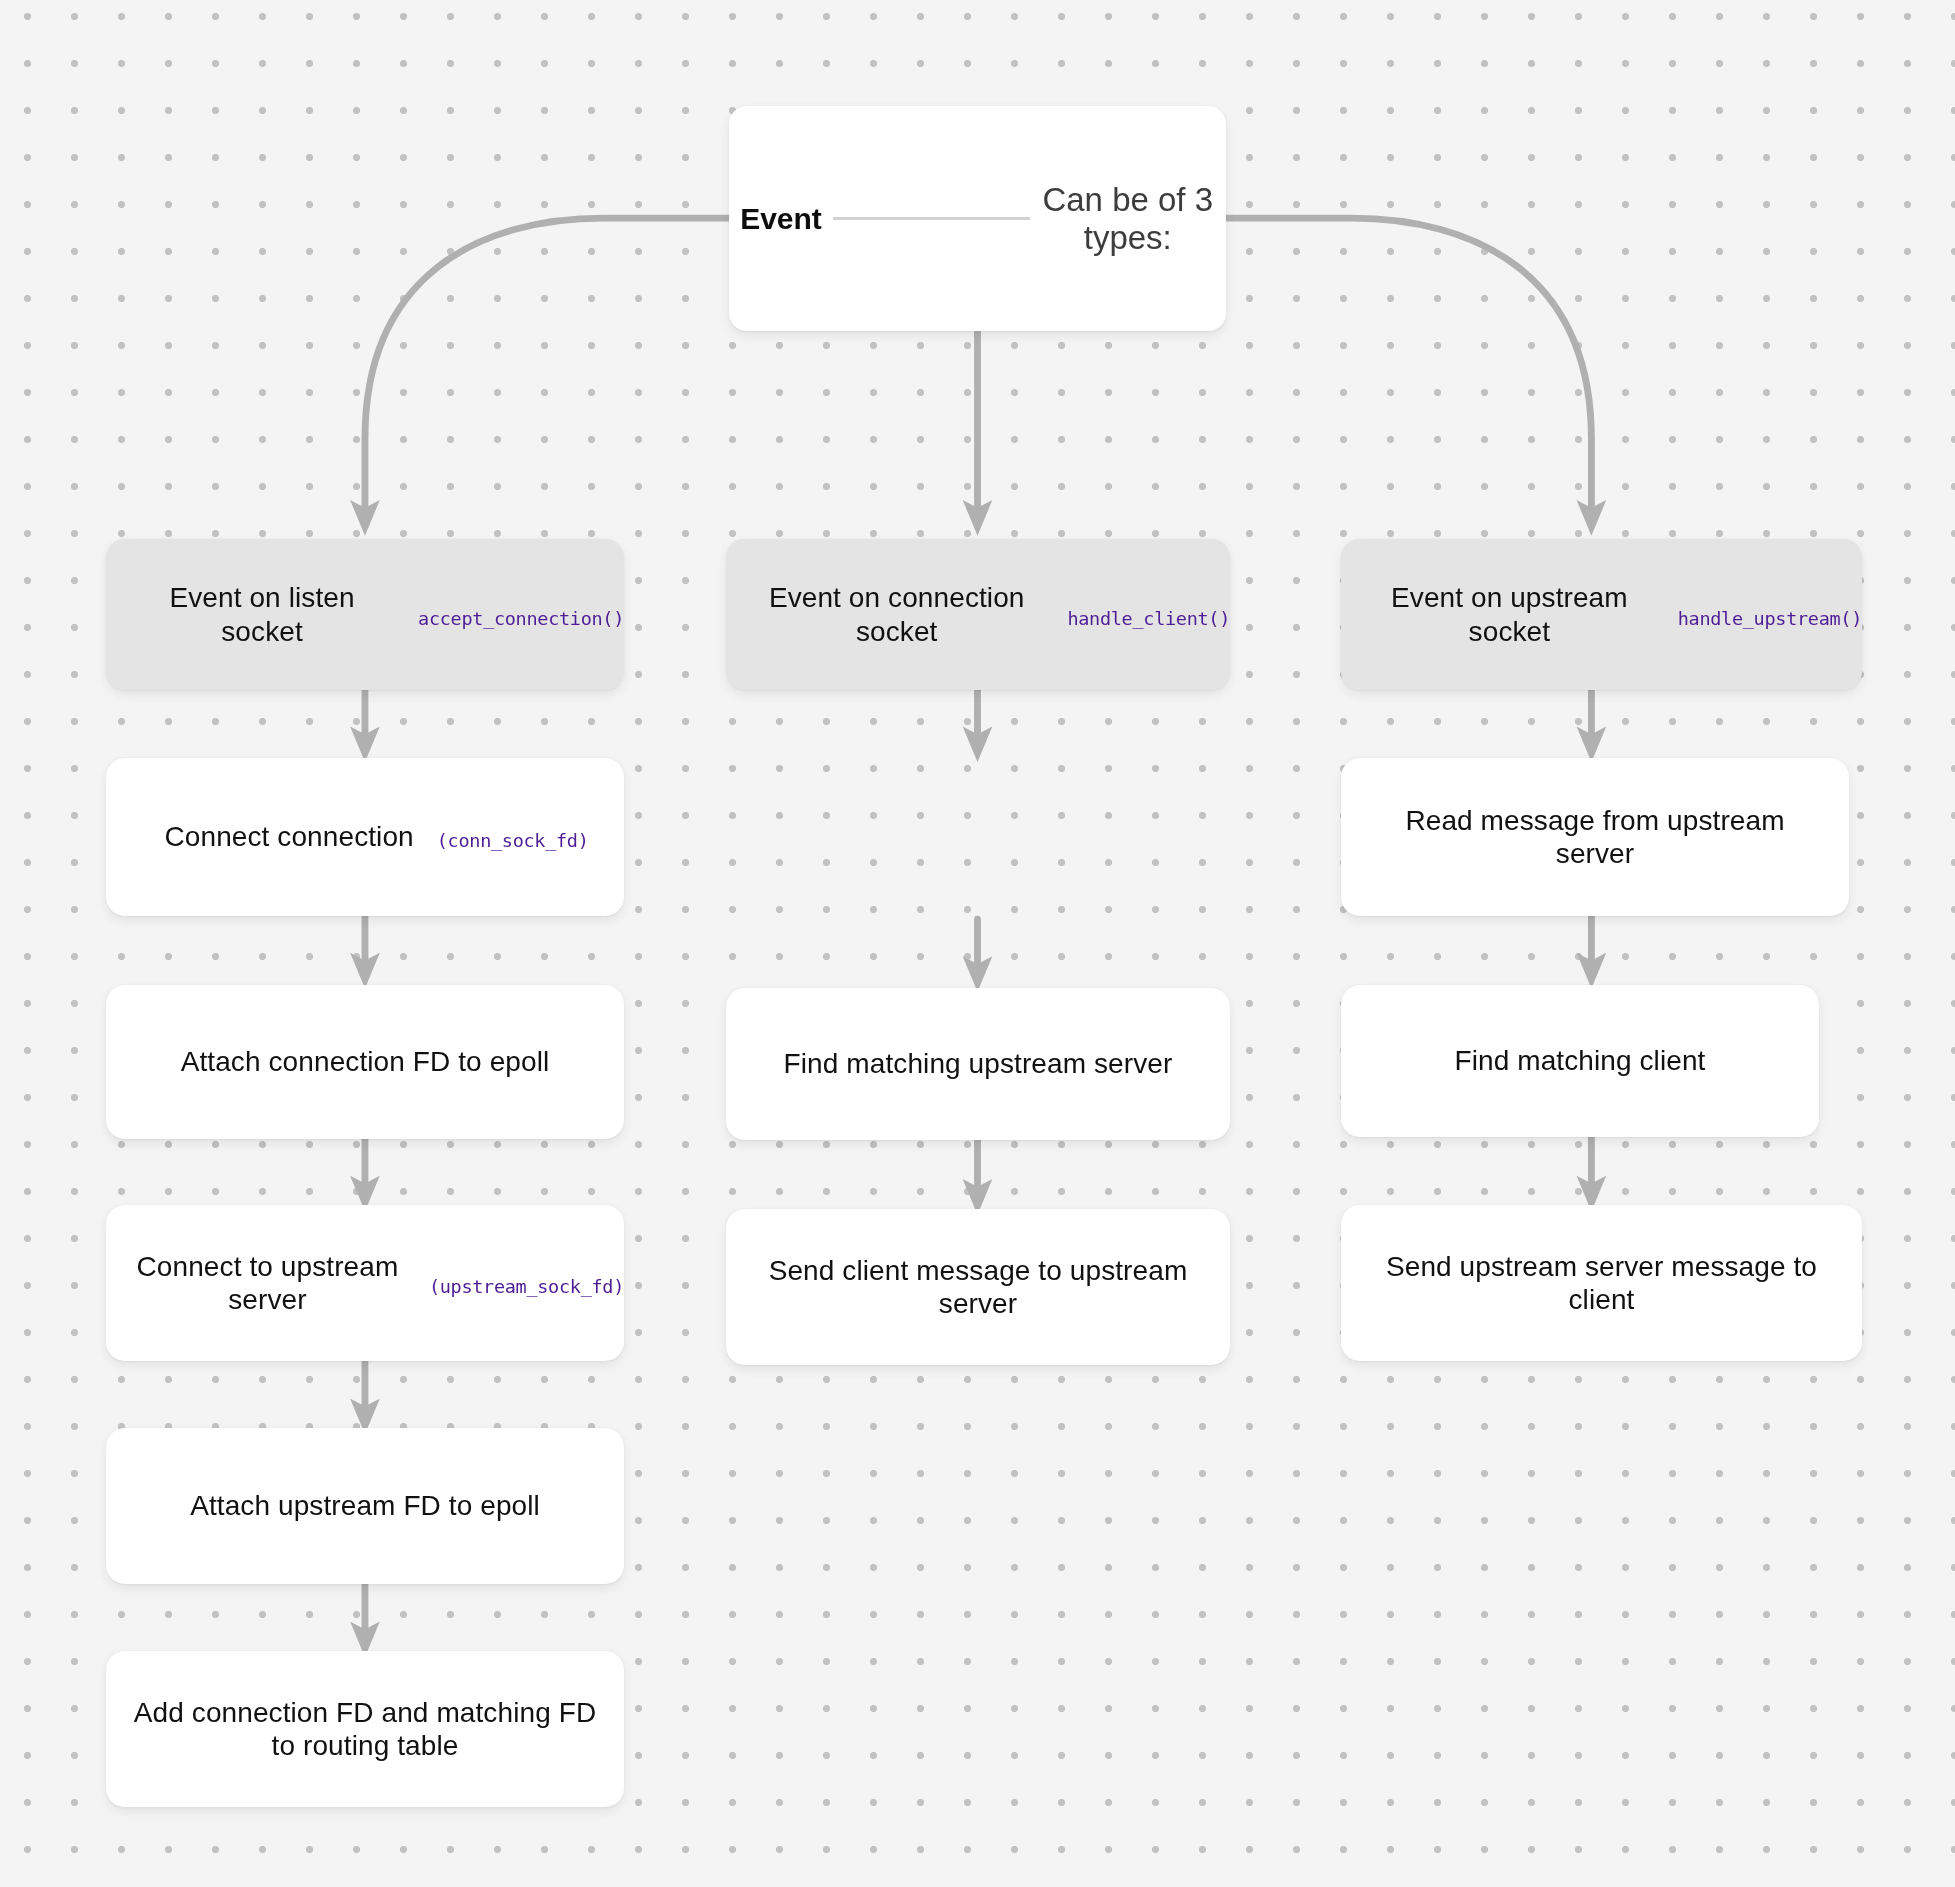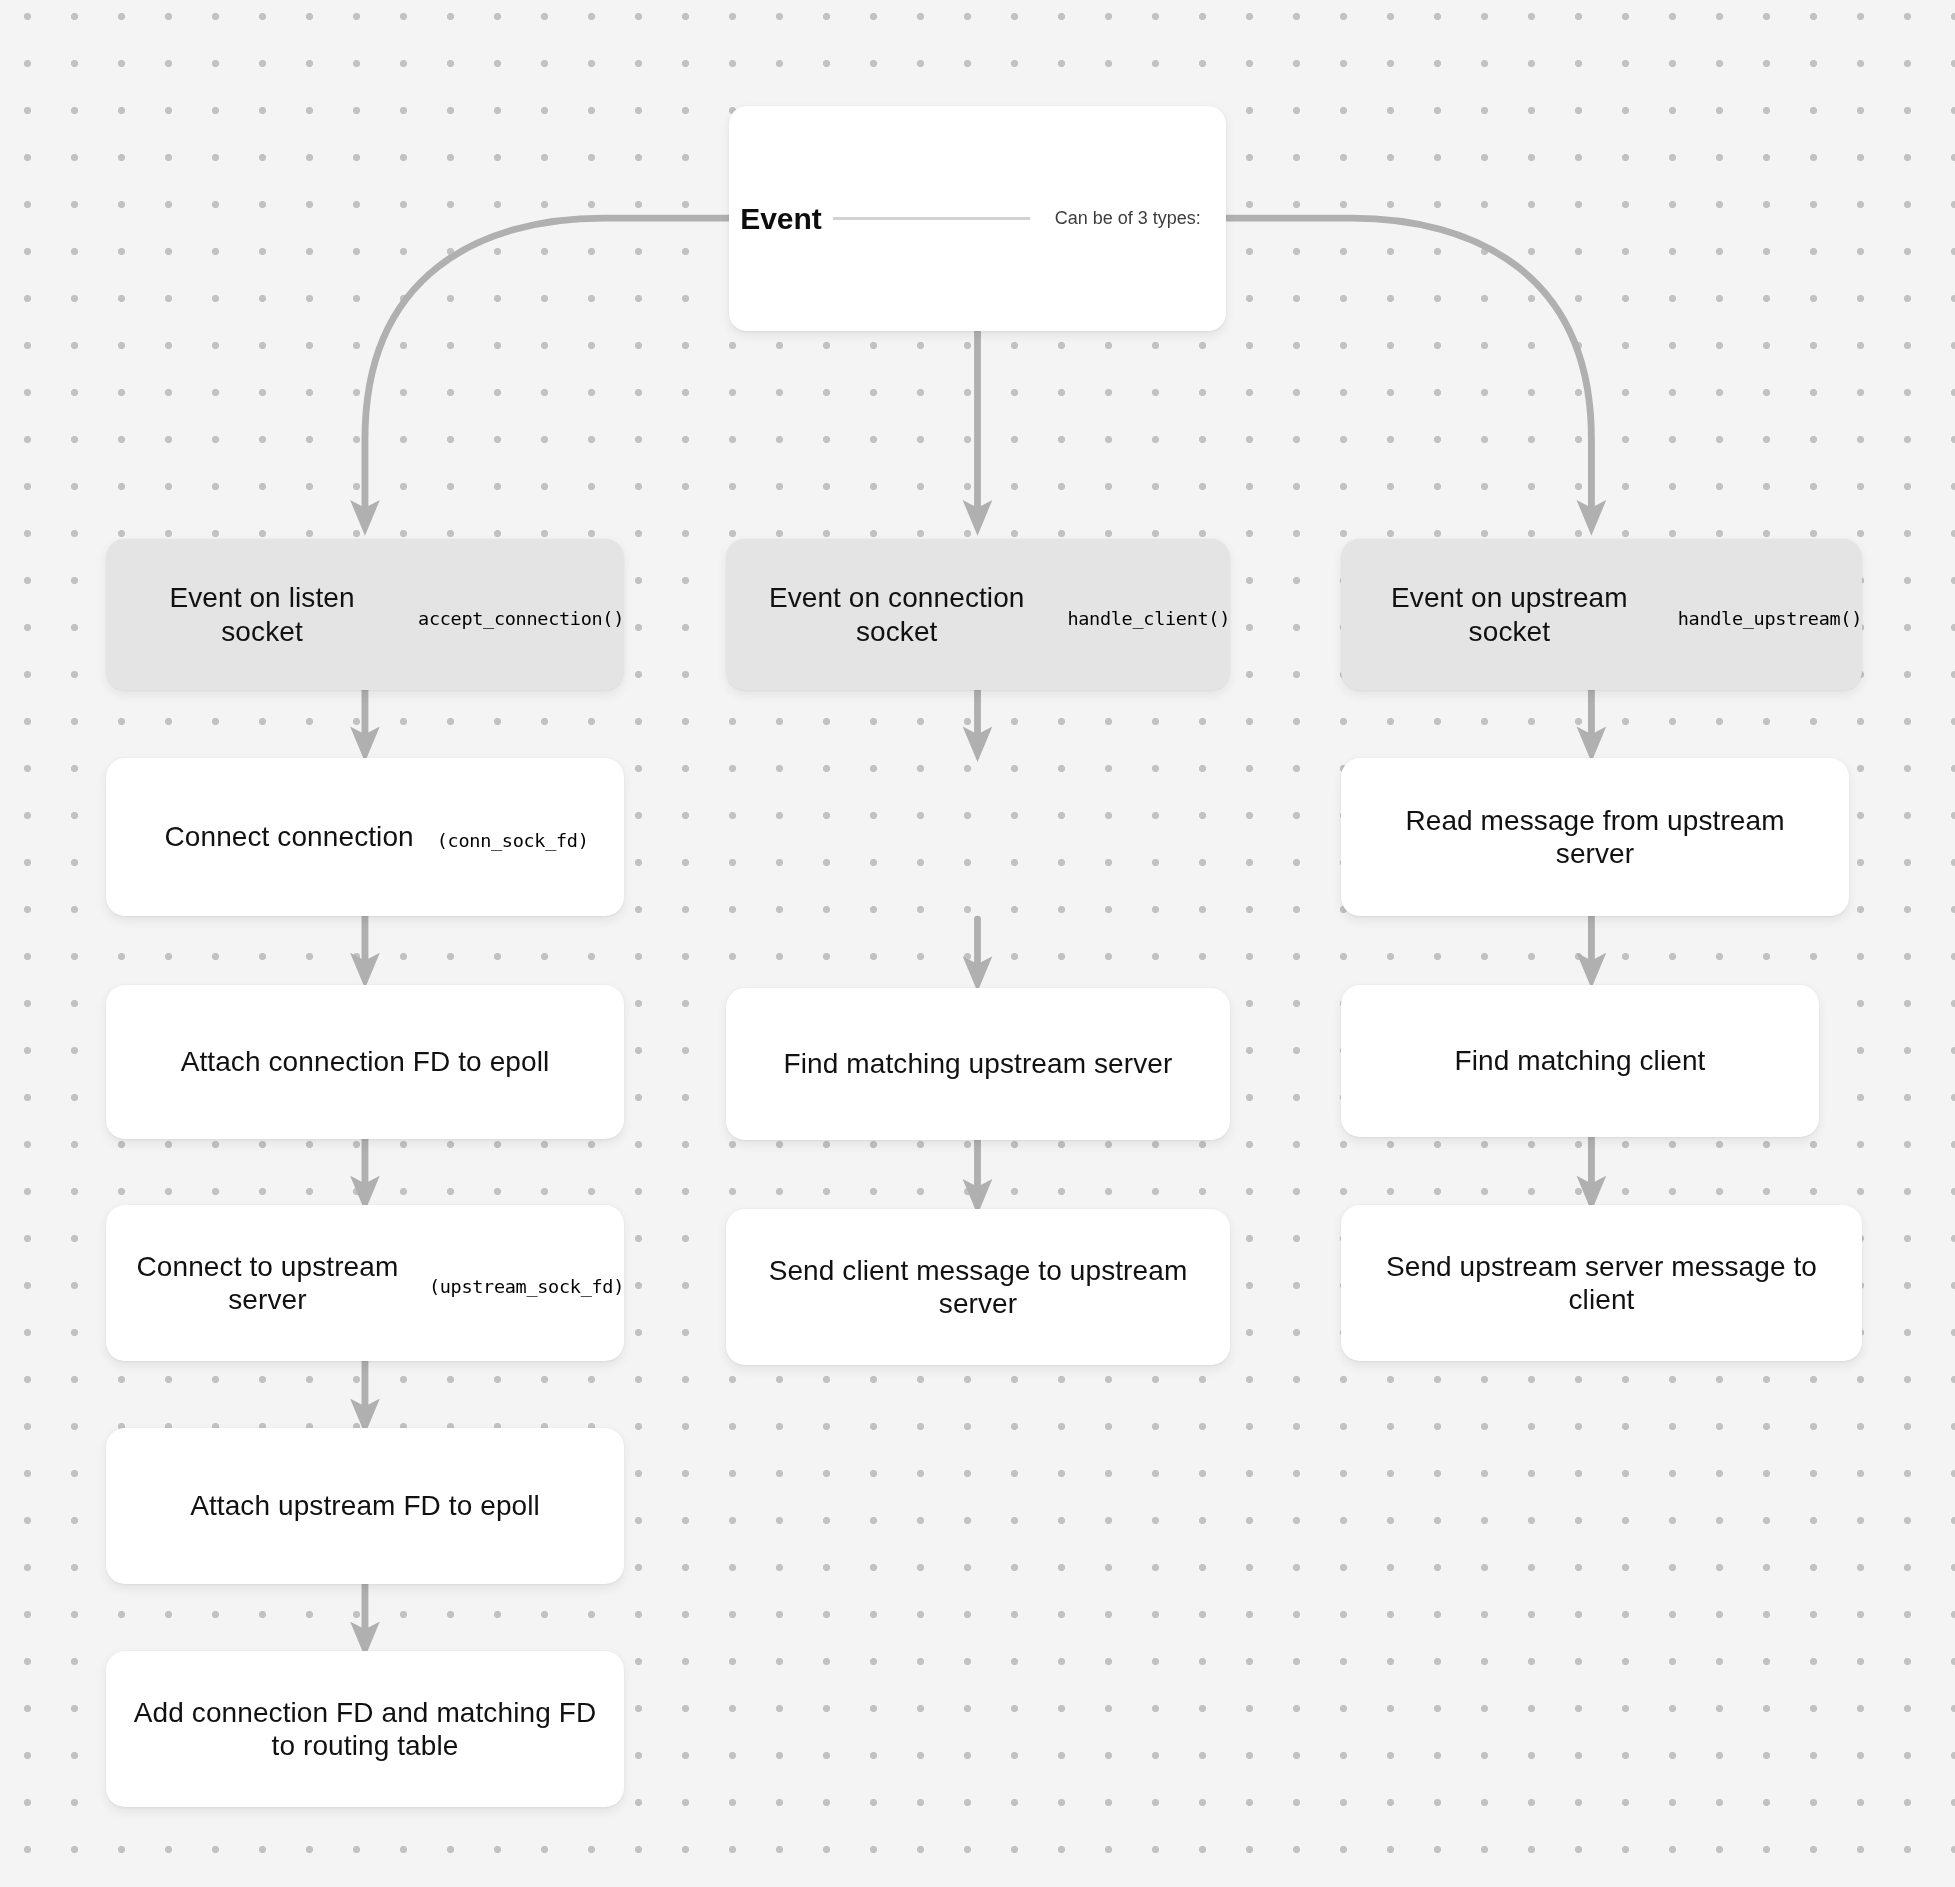--- a/index.html
+++ b/index.html
@@ -43,21 +43,21 @@
   }
   .node-title {
     color: #111111;
     font-size: 28px;
     line-height: 1.18;
     font-weight: 400;
     padding: 0 23px;
     letter-spacing: 0.1px;
   }
   .node-sub {
-    color: #000000;
+    color: #4c1d95;
     font-size: 18.5px;
     line-height: 1.2;
     margin-top: 9px;
     font-family: "DejaVu Sans Mono", monospace;
     letter-spacing: -0.3px;
   }
   
   .node.root {
     padding: 0;
     justify-content: flex-start;
@@ -82,21 +82,21 @@
     background: #d2d2d2;
   }
   .root-body {
     width: 100%;
     flex: 1 1 auto;
     display: flex;
     align-items: center;
     justify-content: center;
   }
   .root-subtitle {
-    font-size: 18px;
+    font-size: 33px;
     color: #3d3d3d;
   }
 </style>
 </head>
 <body>
 
 <div id="canvas">
 
   <svg id="edges" viewBox="0 0 2850 2751" xmlns="http://www.w3.org/2000/svg">
     <defs>

